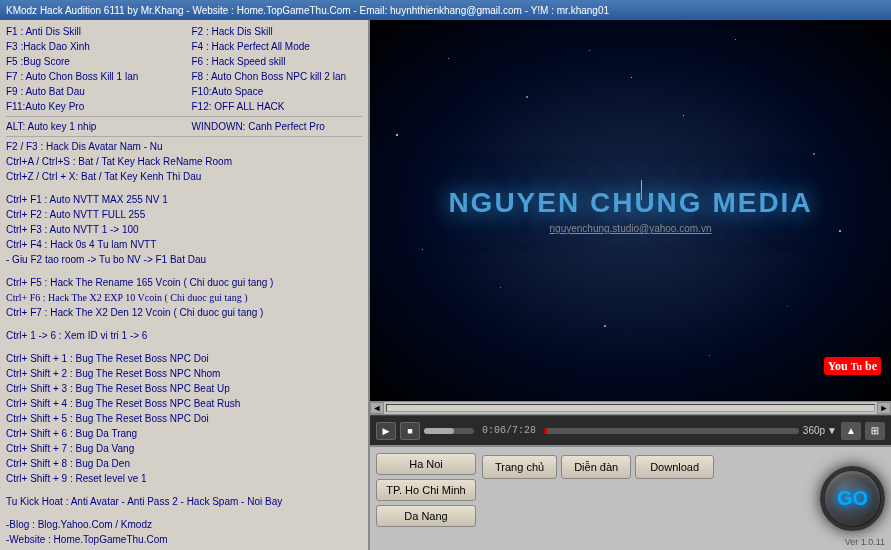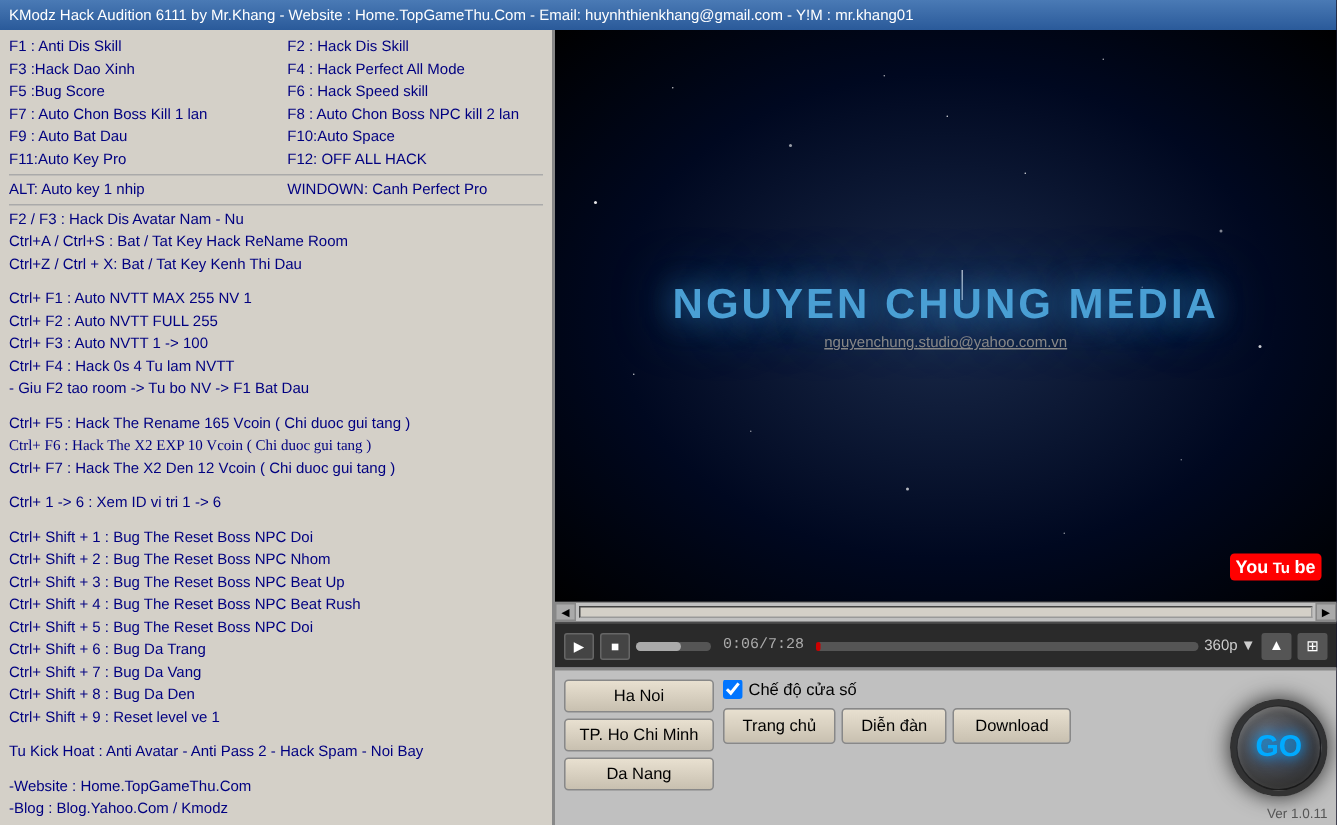--- a/index.html
+++ b/index.html
@@ -124,26 +124,26 @@
     .cursor-line {
       position: absolute;
       width: 1px;
       height: 20px;
       background: white;
       opacity: 0.7;
     }
 
     .youtube-logo {
       position: absolute;
-      bottom: 14px;
+      bottom: 26px;
       right: 10px;
       color: white;
       font-size: 18px;
       font-weight: bold;
-      font-family: Liberation Sans, sans-serif;
+      font-family: Liberation Serif, serif;
       margin-left: 20px;
     }
 
     .youtube-logo span {
       color: #ff0000;
       background: #ff0000;
       color: white;
       padding: 2px 4px;
       border-radius: 3px;
       font-size: 12px;
@@ -460,22 +460,22 @@
         <p style="color: rgb(0, 0, 128); font-size: 10px; line-height: 1.5; font-family: Arial, sans-serif;">Ctrl+ Shift + 3 : Bug The Reset Boss NPC Beat Up</p>
         <p style="color: rgb(0, 0, 128); font-size: 10px; line-height: 1.5; font-family: Arial, sans-serif;">Ctrl+ Shift + 4 : Bug The Reset Boss NPC Beat Rush</p>
         <p style="color: rgb(0, 0, 128); font-size: 10px; line-height: 1.5; font-family: Arial, sans-serif;">Ctrl+ Shift + 5 : Bug The Reset Boss NPC Doi</p>
         <p style="color: rgb(0, 0, 128); font-size: 10px; line-height: 1.5; font-family: Arial, sans-serif;">Ctrl+ Shift + 6 : Bug Da Trang</p>
         <p style="color: rgb(0, 0, 128); font-size: 10px; line-height: 1.5; font-family: Arial, sans-serif;">Ctrl+ Shift + 7 : Bug Da Vang</p>
         <p style="color: rgb(0, 0, 128); font-size: 10px; line-height: 1.5; font-family: Arial, sans-serif;">Ctrl+ Shift + 8 : Bug Da Den</p>
         <p style="color: rgb(0, 0, 128); font-size: 10px; line-height: 1.5; font-family: Arial, sans-serif;">Ctrl+ Shift + 9 : Reset level ve 1</p>
         <p style="color: rgb(0, 0, 128); font-size: 10px; line-height: 0.8; font-family: Arial, sans-serif;">&nbsp;</p>
         <p style="color: rgb(0, 0, 128); font-size: 10px; line-height: 1.5; font-family: Arial, sans-serif;">Tu Kick Hoat : Anti Avatar - Anti Pass 2 - Hack Spam - Noi Bay</p>
         <p style="color: rgb(0, 0, 128); font-size: 10px; line-height: 0.8; font-family: Arial, sans-serif;">&nbsp;</p>
+        <p style="color: rgb(0, 0, 128); font-size: 10px; line-height: 1.5; font-family: Arial, sans-serif;">-Blog      : Blog.Yahoo.Com / Kmodz</p>
         <p style="color: rgb(0, 0, 128); font-size: 10px; line-height: 1.5; font-family: Arial, sans-serif;">-Website : Home.TopGameThu.Com</p>
-        <p style="color: rgb(0, 0, 128); font-size: 10px; line-height: 1.5; font-family: Arial, sans-serif;">-Blog      : Blog.Yahoo.Com / Kmodz</p>
         <p style="color: rgb(0, 0, 128); font-size: 10px; line-height: 1.5; font-family: Arial, sans-serif;">-Y!M       : mr.khang01@yahoo.vn   ( P/S: Cam BUZZ!!! nick )</p>
       </div>
   </div>
 
   <div class="right-panel">
 
     <div class="video-area">
       <div class="video-bg">
 
         <div class="stars">
@@ -538,24 +538,20 @@
 
     <div class="bottom-panel">
 
       <div class="city-buttons">
         <button class="city-btn">Ha Noi</button>
         <button class="city-btn">TP. Ho Chi Minh</button>
         <button class="city-btn">Da Nang</button>
       </div>
 
       <div class="middle-section">
-        <div class="checkbox-row">
-          <input type="checkbox" id="cua-so-check" checked="" style="">
-          <label for="cua-so-check" class="checkbox-label">Chế độ cửa số</label>
-        </div>
         <div class="nav-buttons">
           <button class="nav-btn">Trang chủ</button>
           <button class="nav-btn">Diễn đàn</button>
           <button class="download-btn">Download</button>
         </div>
       </div>
 
       <div class="go-button-container">
         <div class="go-button">
           <span class="go-text">GO</span>

